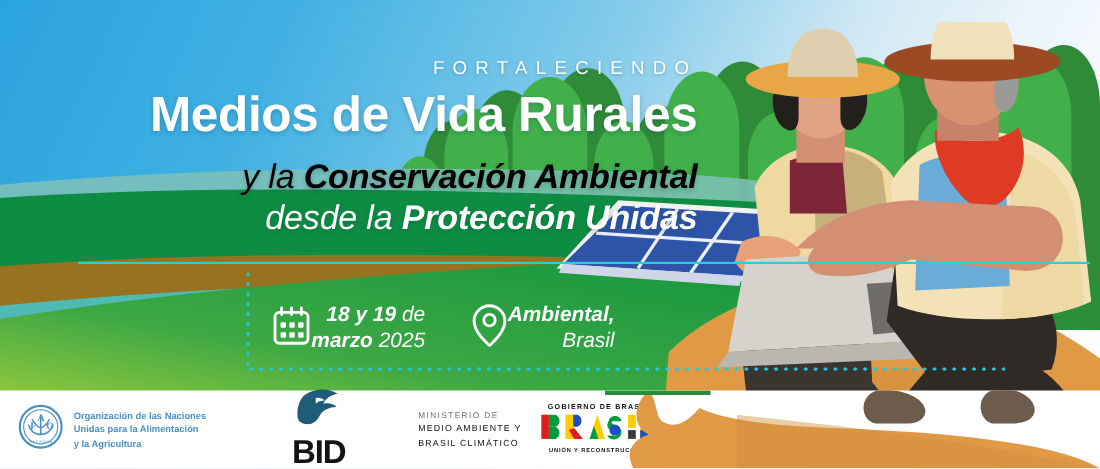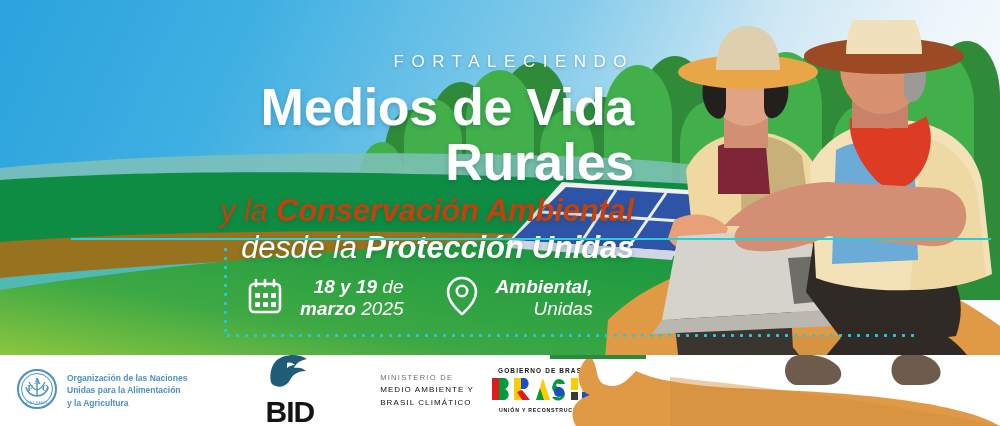--- a/index.html
+++ b/index.html
@@ -52,26 +52,26 @@
   .people{position:absolute;left:600px;top:20px;width:400px;height:406px;}
 
   
   .copy{position:absolute;left:74px;top:52px;width:560px;}
   .kicker{
     color:#ffffff;font-size:17px;letter-spacing:7.5px;font-weight:400;
     margin:0 0 8px 2px;
     text-shadow:0 1px 3px rgba(0,60,90,.30);
   }
   .line1{
-    color:#ffffff;font-weight:bold;font-size:52px;line-height:1.06;
-    margin:0 0 2px 0;letter-spacing:-.3px;
+    color:#ffffff;font-weight:bold;font-size:45px;line-height:1.06;
+    margin:0 0 14px 0;letter-spacing:-.3px;
     text-shadow:0 2px 5px rgba(0,60,90,.28);
   }
   .line2{
-    color:#c2410c;font-size:31px;line-height:1.20;font-style:italic;margin:0;
+    color:#000000;font-size:31px;line-height:1.20;font-style:italic;margin:0;
     letter-spacing:-.2px;
     text-shadow:0 2px 5px rgba(0,70,50,.28);
   }
   .line2 b{font-weight:bold;}
   .line3{
     color:#ffffff;font-size:31px;line-height:1.24;font-style:italic;margin:0;
     letter-spacing:-.2px;
     text-shadow:0 2px 5px rgba(0,70,50,.28);
   }
   .line3 b{font-weight:bold;}
@@ -89,21 +89,21 @@
   }
   
   .hdots{
     position:absolute;left:224px;top:334px;width:690px;height:3px;
     background-image:radial-gradient(circle,#24c8e0 1.4px,transparent 1.5px);
     background-size:9px 3px;background-repeat:repeat-x;
   }
 
   
   .meta{position:absolute;left:248px;top:276px;display:flex;align-items:center;gap:42px;}
-  .meta-item{display:flex;align-items:center;gap:18px;}
+  .meta-item{display:flex;align-items:center;gap:1px;}
   .meta-text{
     color:#ffffff;font-size:19px;line-height:1.16;font-style:italic;
     white-space:nowrap;
   }
   .meta-text b{font-weight:bold;}
 
   
   #footer{
     position:absolute;left:0;bottom:0;width:1000px;height:71px;
     background:#ffffff;
@@ -325,21 +325,21 @@
 
       <div class="meta-item">
         <span>
           <svg width="32" height="40" viewBox="0 0 32 40">
             <path d="M16 2c7.7 0 14 6.2 14 13.9C30 25 20.6 34 16.9 37.4c-.5.5-1.3.5-1.8 0C11.4 34 2 25 2 15.9 2 8.2 8.3 2 16 2z" fill="none" stroke="#fff" stroke-width="2.6"></path>
             <circle cx="16" cy="15" r="5.2" fill="none" stroke="#fff" stroke-width="2.6"></circle>
           </svg>
         </span>
         <div class="meta-text">
           <div><b>Ambiental,</b></div>
-          <div>Unidas</div>
+          <div>Brasil</div>
         </div>
       </div>
 
     </div>
   </div>
 
   <div id="footer">
     <div class="logos">
 
       <div class="logo-fao">

